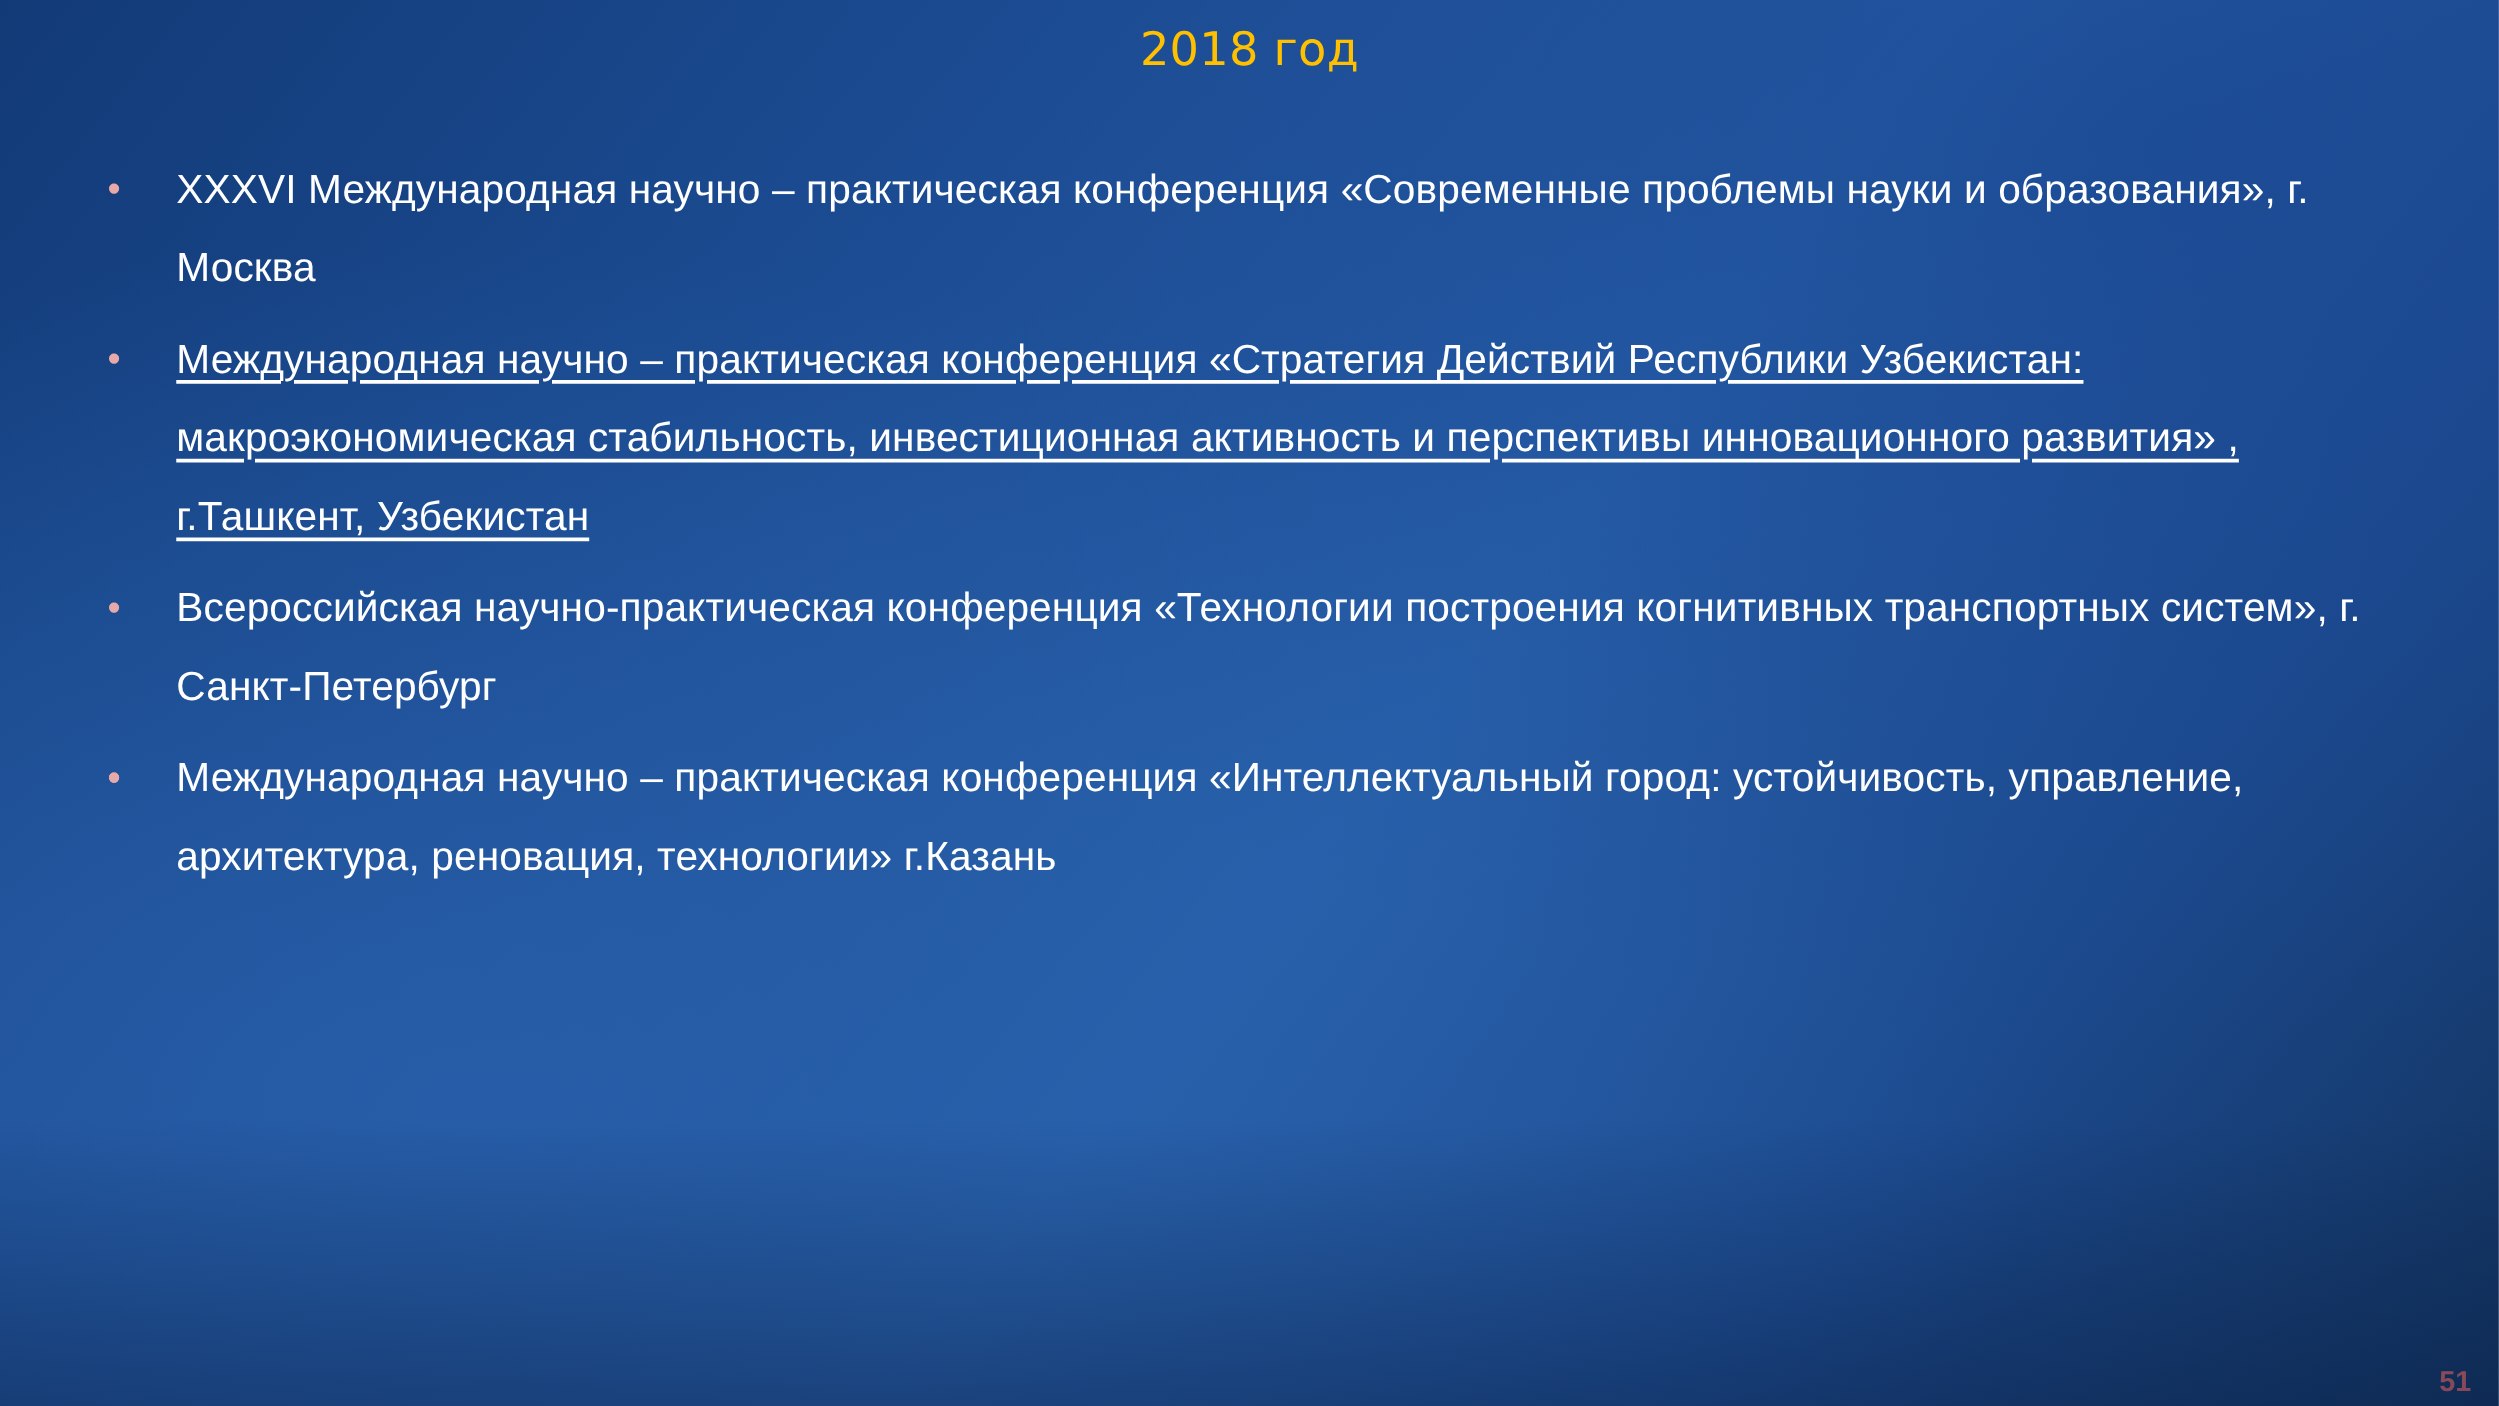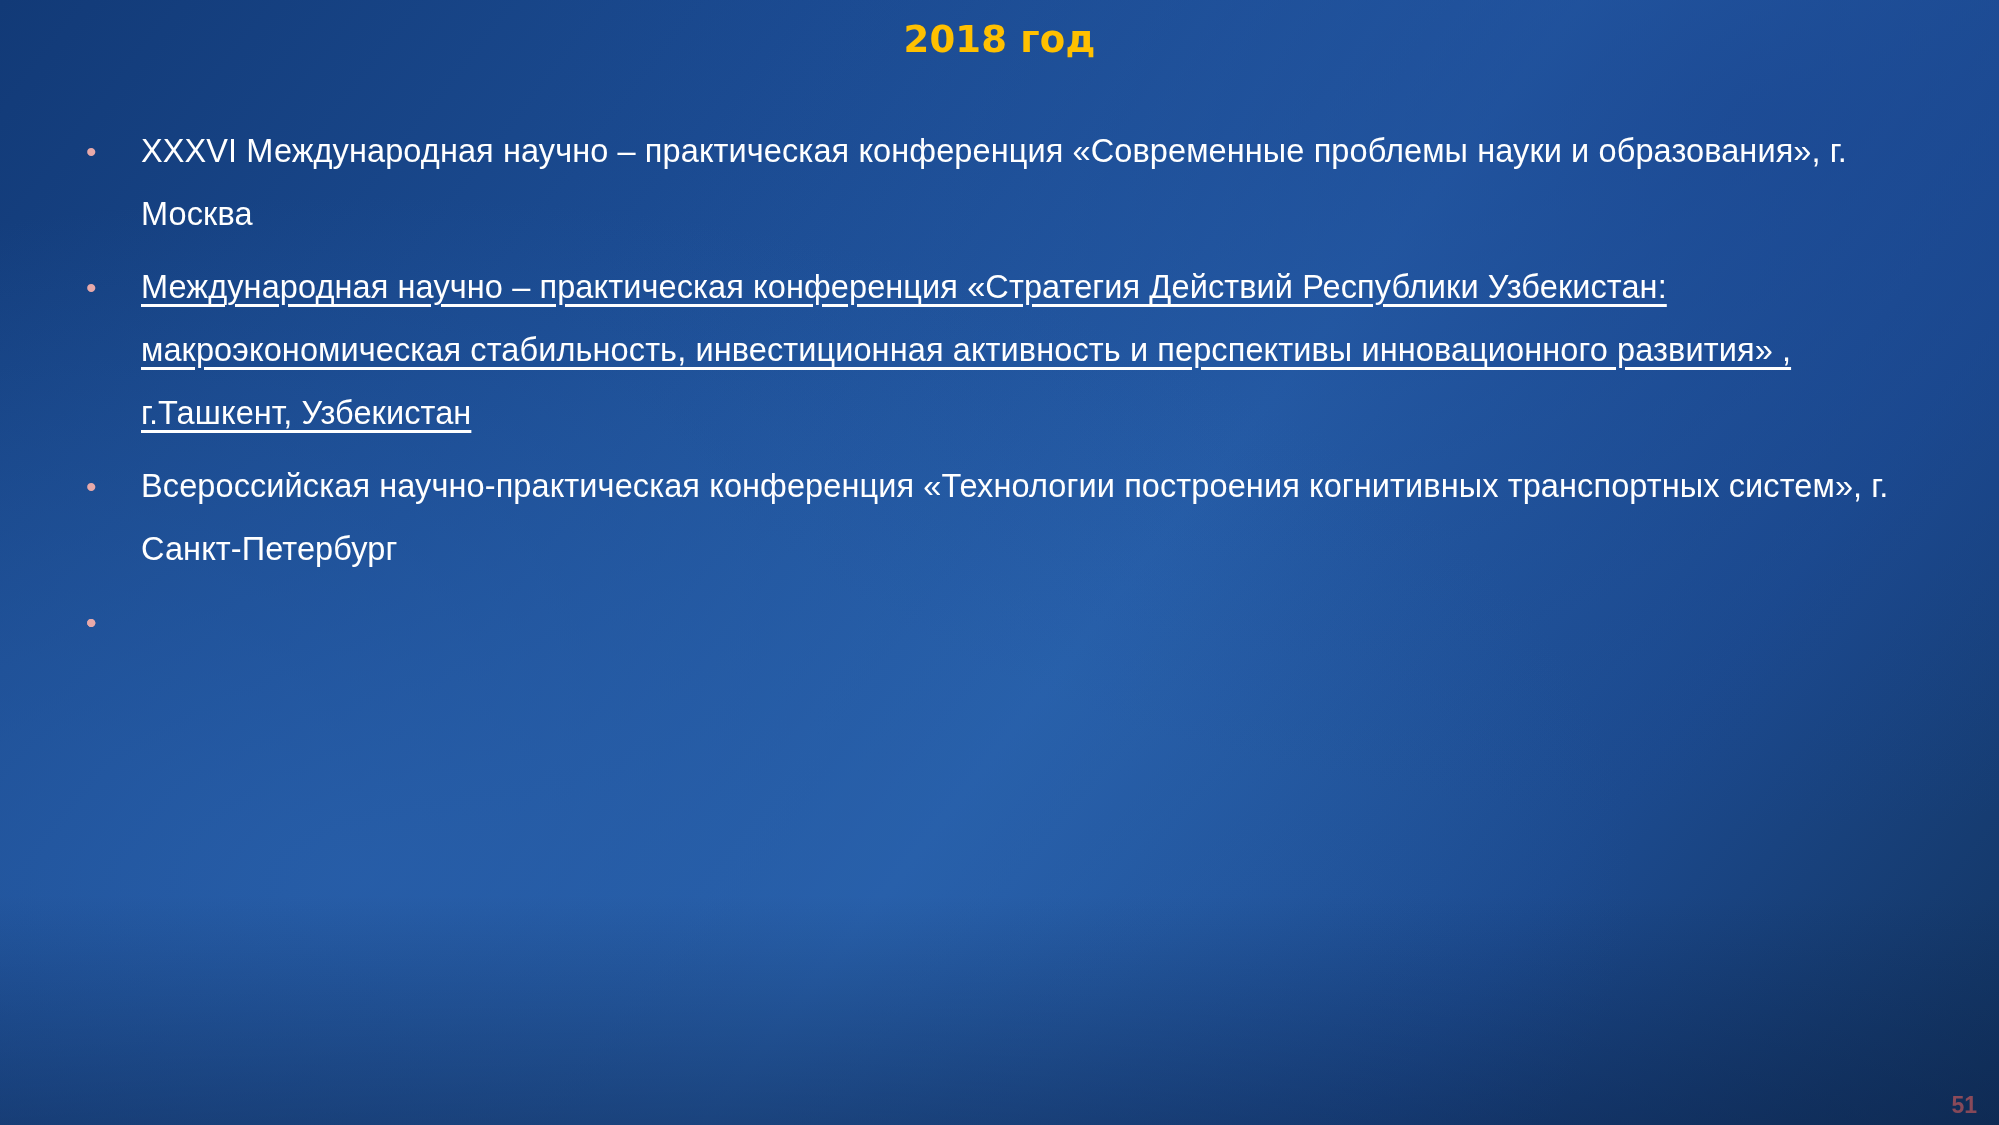--- a/index.html
+++ b/index.html
@@ -32,21 +32,21 @@
     pointer-events: none;
   }
   .title {
     position: absolute;
     top: 18px;
     left: 0;
     width: 100%;
     text-align: center;
     color: #ffc000;
     font-size: 37px;
-    font-weight: bold;
+    font-weight: normal;
     letter-spacing: 0.2px;
     font-family: "DejaVu Sans", sans-serif;
   }
   .body {
     position: absolute;
     top: 120px;
     left: 78px;
     width: 1860px;
   }
   .bullet {
@@ -104,19 +104,20 @@
       <span class="dot">•</span>
       <span class="txt">Всероссийская научно-практическая конференция «Технологии построения когнитивных транспортных систем», г. Санкт-Петербург</span>
     </div>
 
     <div class="bullet">
       <span class="dot">•</span>
     </div>
 
     <div class="bullet">
       <span class="dot">•</span>
+      <span class="txt">Международная научно – практическая  конференция «Интеллектуальный город: устойчивость, управление, архитектура, реновация, технологии» г.Казань</span>
     </div>
 
   </div>
 
   <div class="page-number">51</div>
 
 </div>
 
 </body></html>

